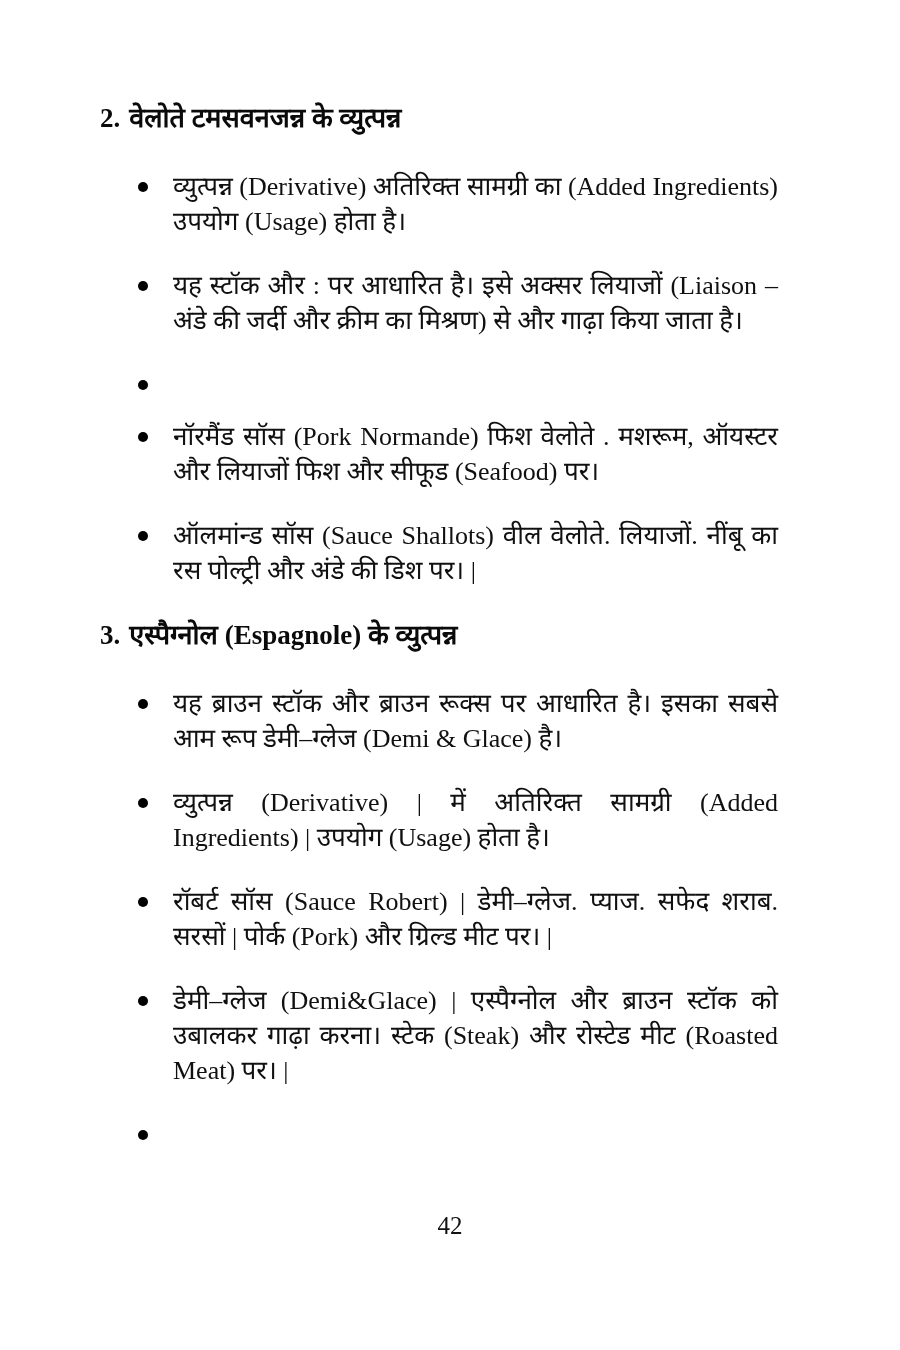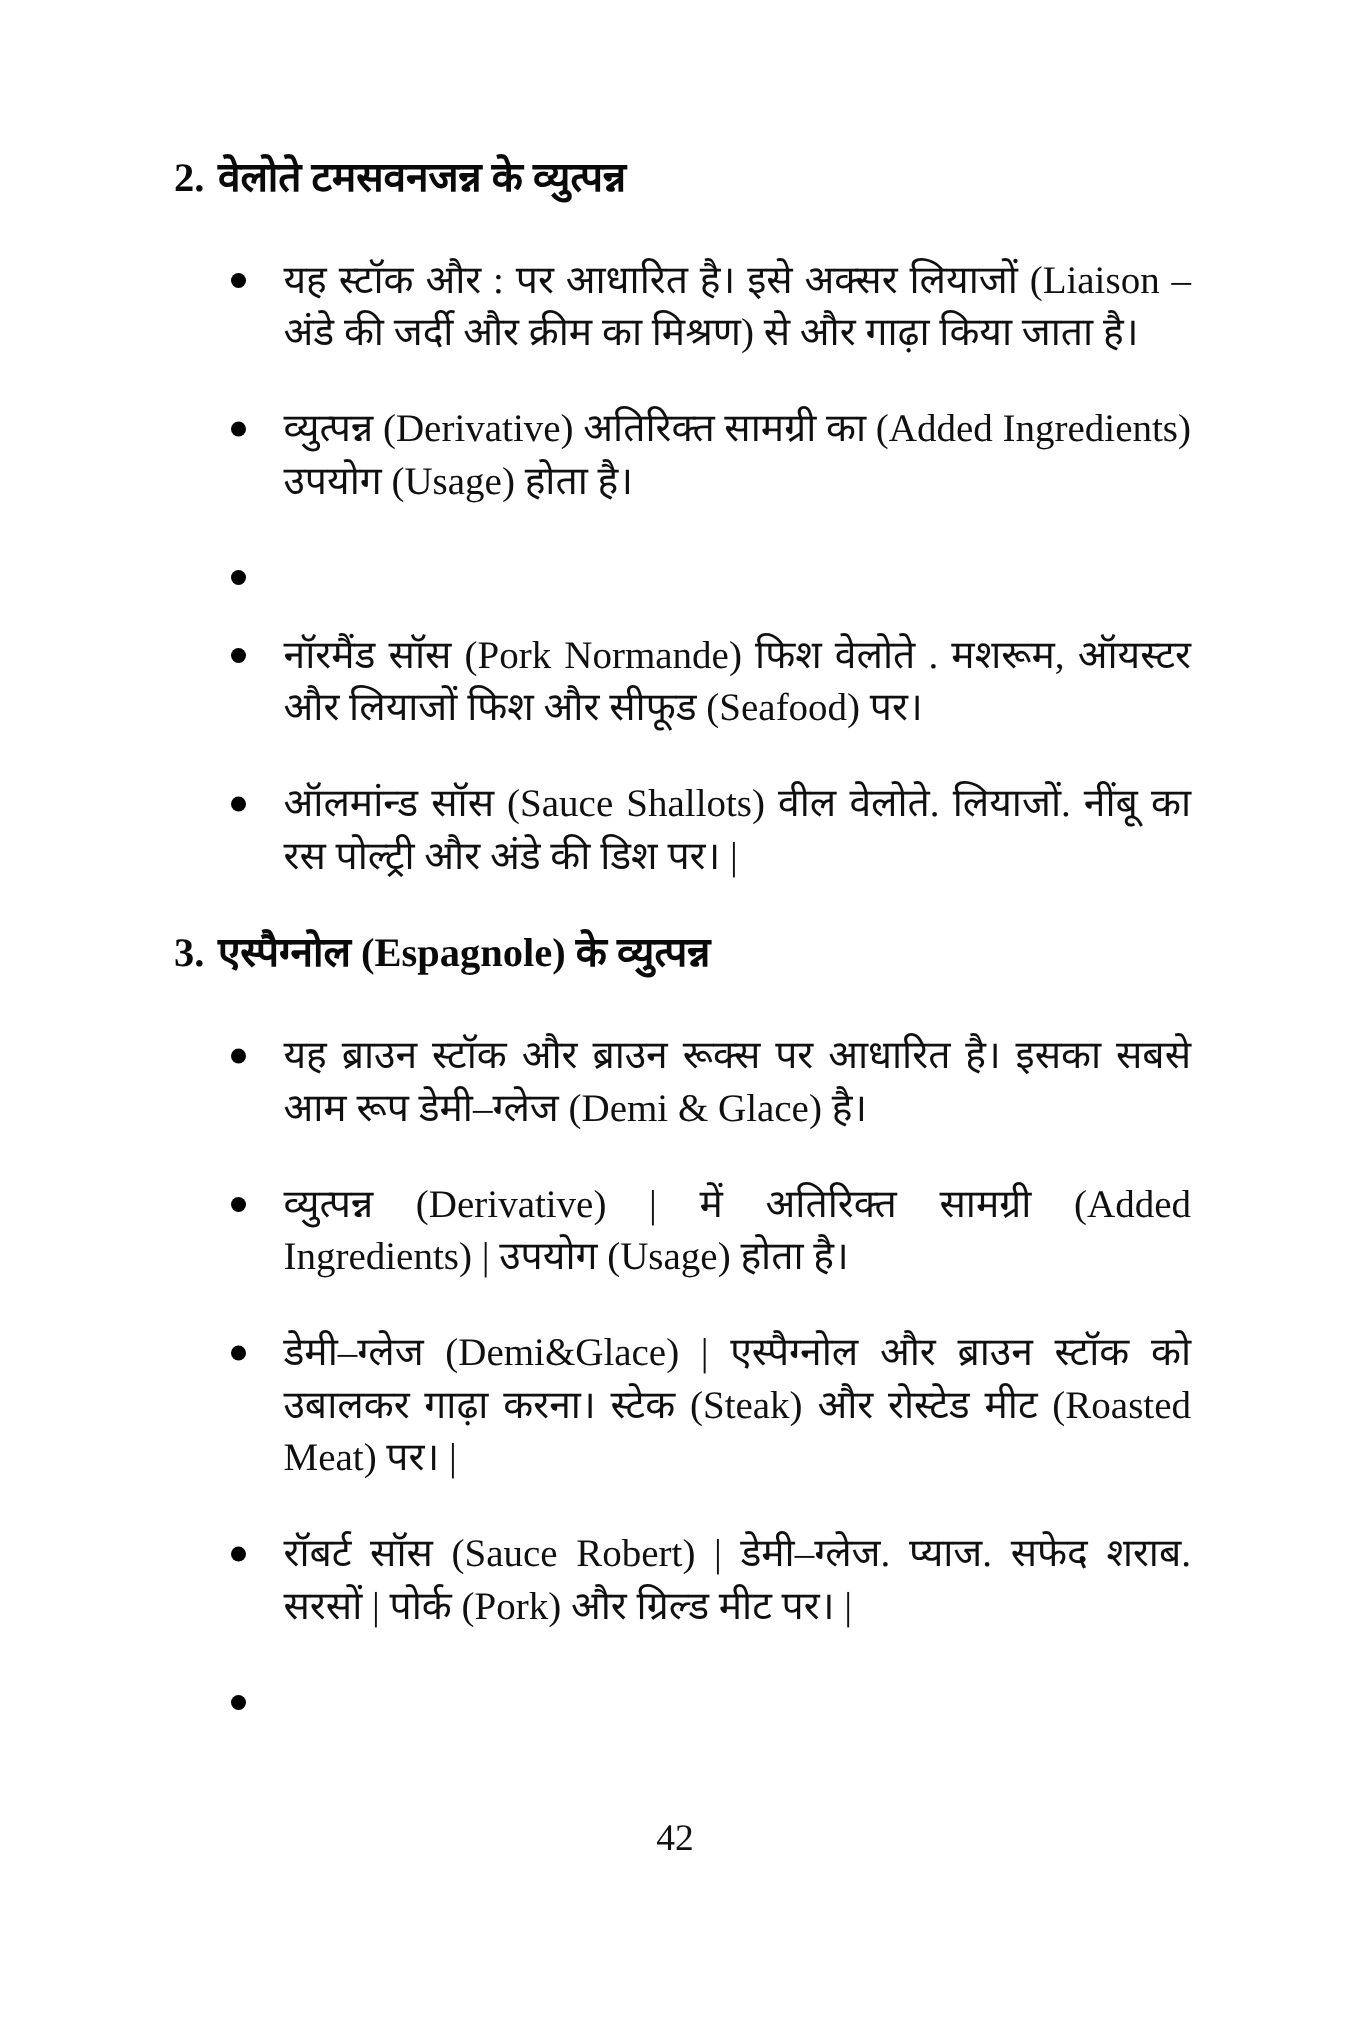--- a/index.html
+++ b/index.html
@@ -11,21 +11,21 @@
     position: relative;
     width: 900px;
     height: 1350px;
     background: #ffffff;
     color: #0e0e0e;
     font-family: "Liberation Serif", "DejaVu Serif", serif;
     overflow: hidden;
   }
   .content {
     position: absolute;
-    left: 116px;
+    left: 100px;
     top: 100px;
     width: 678px;
   }
   .section-heading {
     margin: 0 0 33px 0;
     font-size: 27px;
     line-height: 36px;
     font-weight: 700;
     color: #0a0a0a;
   }
@@ -77,25 +77,25 @@
 <div class="page">
   <div class="content">
 
     <section class="section first">
       <h2 class="section-heading">
         <span class="heading-number">2.</span><span class="heading-title">वेलोते टमसवनजन्न के व्युत्पन्न</span>
       </h2>
       <ul class="bullet-list">
         <li class="bullet-item">
           <span class="bullet-dot"></span>
-          <span class="bullet-text">यह स्टॉक और : पर आधारित है। इसे अक्सर लियाजों (Liaison – अंडे की जर्दी और क्रीम का मिश्रण) से और गाढ़ा किया जाता है।</span>
+          <span class="bullet-text">व्युत्पन्न (Derivative) अतिरिक्त सामग्री का (Added Ingredients) उपयोग (Usage) होता है।</span>
         </li>
         <li class="bullet-item">
           <span class="bullet-dot"></span>
-          <span class="bullet-text">व्युत्पन्न (Derivative) अतिरिक्त सामग्री का (Added Ingredients) उपयोग (Usage) होता है।</span>
+          <span class="bullet-text">यह स्टॉक और : पर आधारित है। इसे अक्सर लियाजों (Liaison – अंडे की जर्दी और क्रीम का मिश्रण) से और गाढ़ा किया जाता है।</span>
         </li>
         <li class="bullet-item">
           <span class="bullet-dot"></span>
         </li>
         <li class="bullet-item">
           <span class="bullet-dot"></span>
           <span class="bullet-text">नॉरमैंड सॉस (Pork Normande) फिश वेलोते . मशरूम, ऑयस्टर और लियाजों फिश और सीफूड (Seafood) पर।</span>
         </li>
         <li class="bullet-item">
           <span class="bullet-dot"></span>
@@ -112,25 +112,25 @@
         <li class="bullet-item">
           <span class="bullet-dot"></span>
           <span class="bullet-text">यह ब्राउन स्टॉक और ब्राउन रूक्स पर आधारित है। इसका सबसे आम रूप डेमी–ग्लेज (Demi &amp; Glace) है।</span>
         </li>
         <li class="bullet-item">
           <span class="bullet-dot"></span>
           <span class="bullet-text">व्युत्पन्न (Derivative) | में अतिरिक्त सामग्री (Added Ingredients) | उपयोग (Usage) होता है।</span>
         </li>
         <li class="bullet-item">
           <span class="bullet-dot"></span>
-          <span class="bullet-text">डेमी–ग्लेज (Demi&amp;Glace) | एस्पैग्नोल और ब्राउन स्टॉक को उबालकर गाढ़ा करना। स्टेक (Steak) और रोस्टेड मीट (Roasted Meat) पर। |</span>
+          <span class="bullet-text">रॉबर्ट सॉस (Sauce Robert) | डेमी–ग्लेज. प्याज. सफेद शराब. सरसों | पोर्क (Pork) और ग्रिल्ड मीट पर। |</span>
         </li>
         <li class="bullet-item">
           <span class="bullet-dot"></span>
-          <span class="bullet-text">रॉबर्ट सॉस (Sauce Robert) | डेमी–ग्लेज. प्याज. सफेद शराब. सरसों | पोर्क (Pork) और ग्रिल्ड मीट पर। |</span>
+          <span class="bullet-text">डेमी–ग्लेज (Demi&amp;Glace) | एस्पैग्नोल और ब्राउन स्टॉक को उबालकर गाढ़ा करना। स्टेक (Steak) और रोस्टेड मीट (Roasted Meat) पर। |</span>
         </li>
         <li class="bullet-item">
           <span class="bullet-dot"></span>
         </li>
       </ul>
     </section>
 
   </div>
 
   <div class="page-number">42</div>

